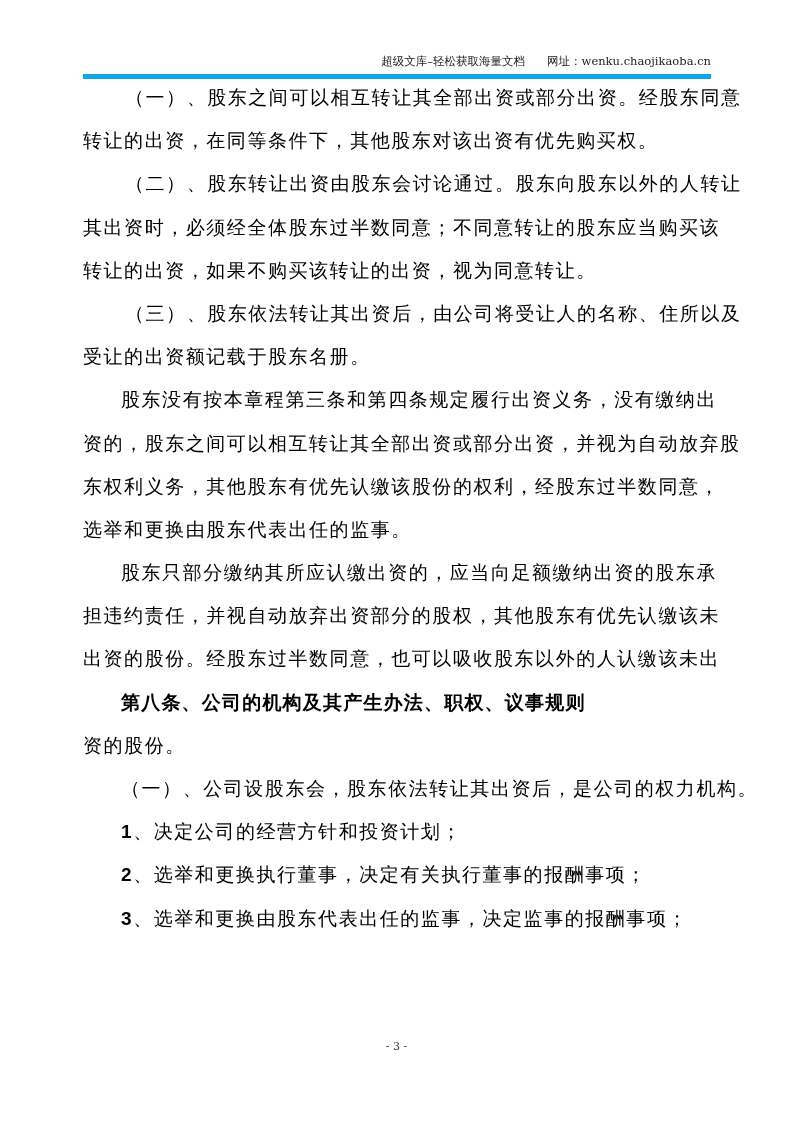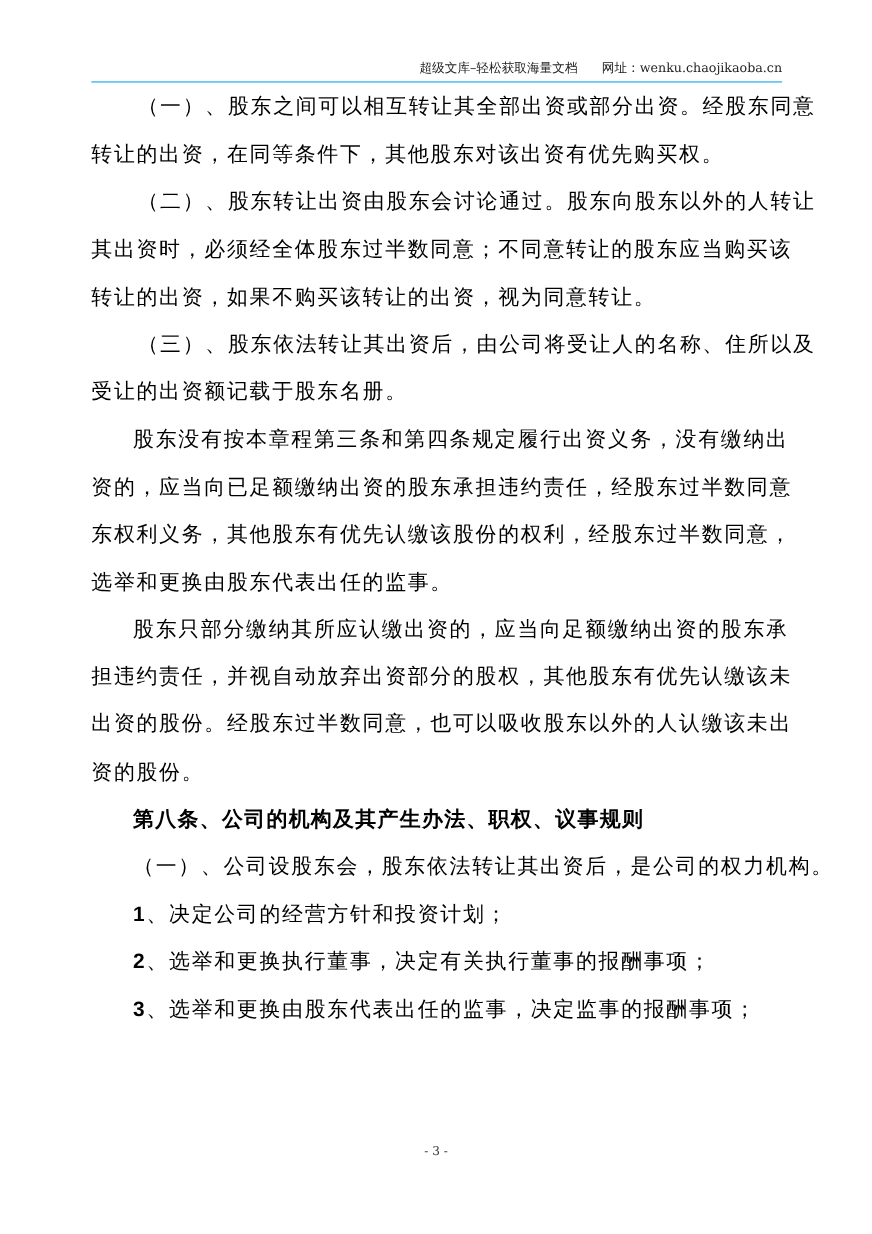--- a/index.html
+++ b/index.html
@@ -1,19 +1,19 @@
 <!DOCTYPE html>
 <html><head>
 <meta charset="utf-8">
 <style>
   html, body { margin: 0; padding: 0; background: #ffffff; }
   body { width: 793px; height: 1122px; position: relative; overflow: hidden;
          font-family: "DejaVu Serif", "Liberation Serif", serif; color: #000; }
   .header { position: absolute; left: 83px; width: 628px; top: 48px; height: 26px;
-            border-bottom: 1px solid #0ea5e9; }
+            border-bottom: 5px solid #0ea5e9; }
   .header-text { position: absolute; right: 0; top: 6px; font-size: 11.5px; color: #222;
                  white-space: nowrap; }
   .header-text .gap { display: inline-block; width: 22px; }
   .content { position: absolute; left: 83px; top: 76px; width: 632px; }
   .line { height: 43.2px; line-height: 43.2px; font-size: 19px; letter-spacing: 1.55px;
           white-space: nowrap; }
   .indent { padding-left: 42px; }
   .indent-sm { padding-left: 38px; }
   .bold { font-weight: bold; font-family: "DejaVu Sans", "Liberation Sans", sans-serif; letter-spacing: 1.2px; }
   .num { font-weight: bold; font-family: "Liberation Sans", "DejaVu Sans", sans-serif; }
@@ -31,29 +31,29 @@
 
 <div class="content">
   <div class="line indent">（一）、股东之间可以相互转让其全部出资或部分出资。经股东同意</div>
   <div class="line">转让的出资，在同等条件下，其他股东对该出资有优先购买权。</div>
   <div class="line indent">（二）、股东转让出资由股东会讨论通过。股东向股东以外的人转让</div>
   <div class="line">其出资时，必须经全体股东过半数同意；不同意转让的股东应当购买该</div>
   <div class="line">转让的出资，如果不购买该转让的出资，视为同意转让。</div>
   <div class="line indent">（三）、股东依法转让其出资后，由公司将受让人的名称、住所以及</div>
   <div class="line">受让的出资额记载于股东名册。</div>
   <div class="line indent-sm">股东没有按本章程第三条和第四条规定履行出资义务，没有缴纳出</div>
-  <div class="line">资的，应当向已足额缴纳出资的股东承担违约责任，经股东过半数同意</div>
+  <div class="line">资的，股东之间可以相互转让其全部出资或部分出资，并视为自动放弃股</div>
   <div class="line">东权利义务，其他股东有优先认缴该股份的权利，经股东过半数同意，</div>
   <div class="line">选举和更换由股东代表出任的监事。</div>
   <div class="line indent-sm">股东只部分缴纳其所应认缴出资的，应当向足额缴纳出资的股东承</div>
   <div class="line">担违约责任，并视自动放弃出资部分的股权，其他股东有优先认缴该未</div>
   <div class="line">出资的股份。经股东过半数同意，也可以吸收股东以外的人认缴该未出</div>
+  <div class="line indent-sm bold">第八条、公司的机构及其产生办法、职权、议事规则</div>
+
   <div class="line">资的股份。</div>
-
-  <div class="line indent-sm bold">第八条、公司的机构及其产生办法、职权、议事规则</div>
 
   <div class="line indent-sm">（一）、公司设股东会，股东依法转让其出资后，是公司的权力机构。</div>
 
   <div class="line indent-sm"><span class="num">1</span><span>、</span><span>决定公司的经营方针和投资计划；</span></div>
   <div class="line indent-sm"><span class="num">2</span><span>、</span><span>选举和更换执行董事，决定有关执行董事的报酬事项；</span></div>
   <div class="line indent-sm"><span class="num">3</span><span>、</span><span>选举和更换由股东代表出任的监事，决定监事的报酬事项；</span></div>
 </div>
 
 <div class="page-number">- 3 -</div>
 

